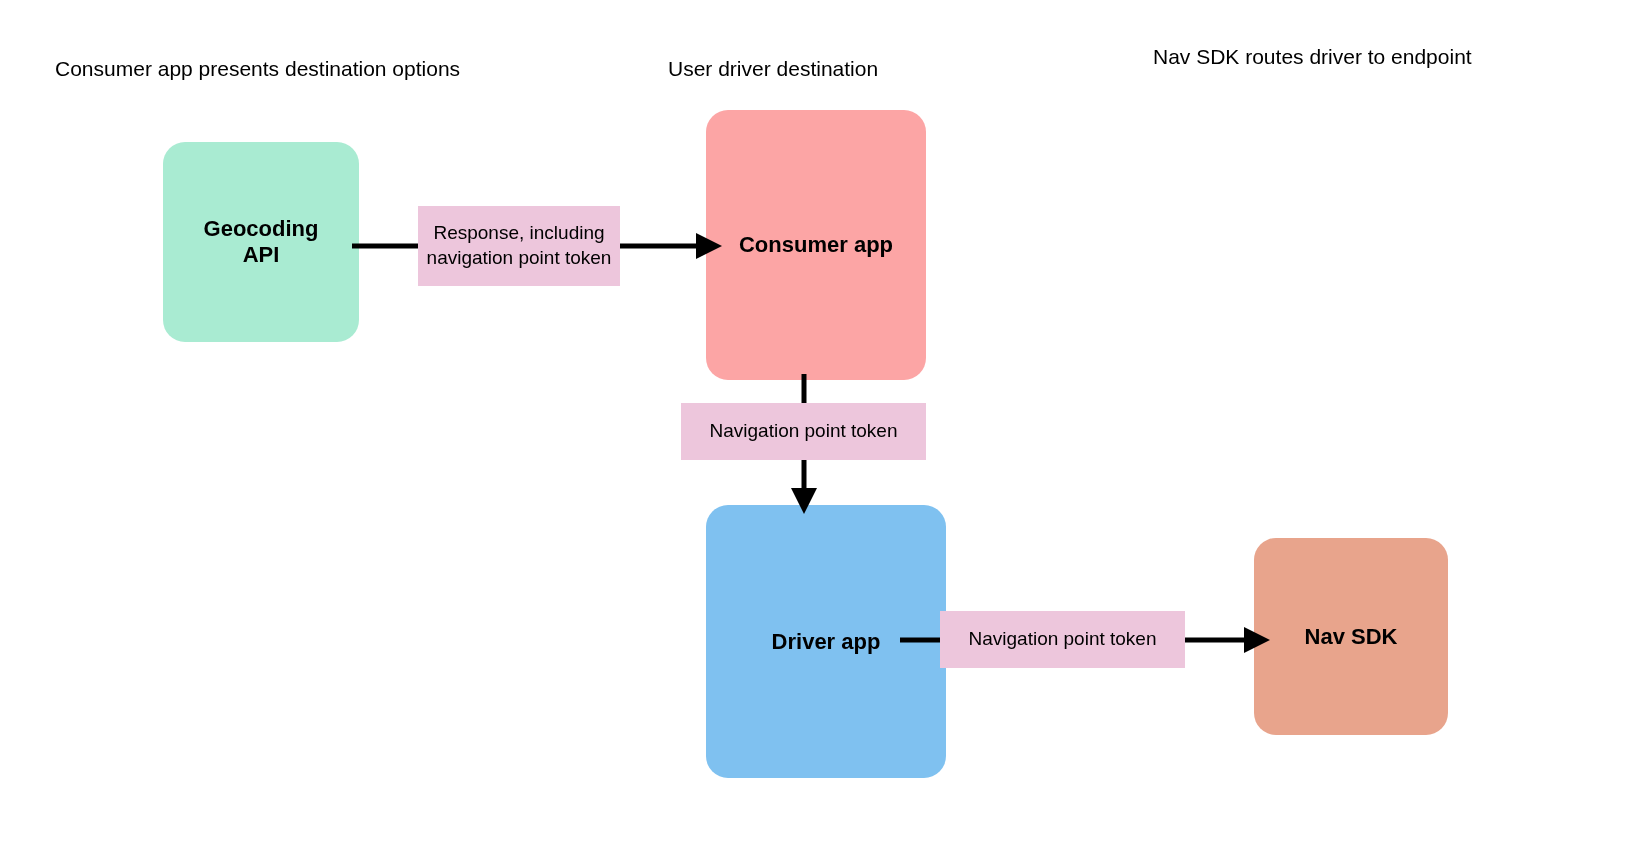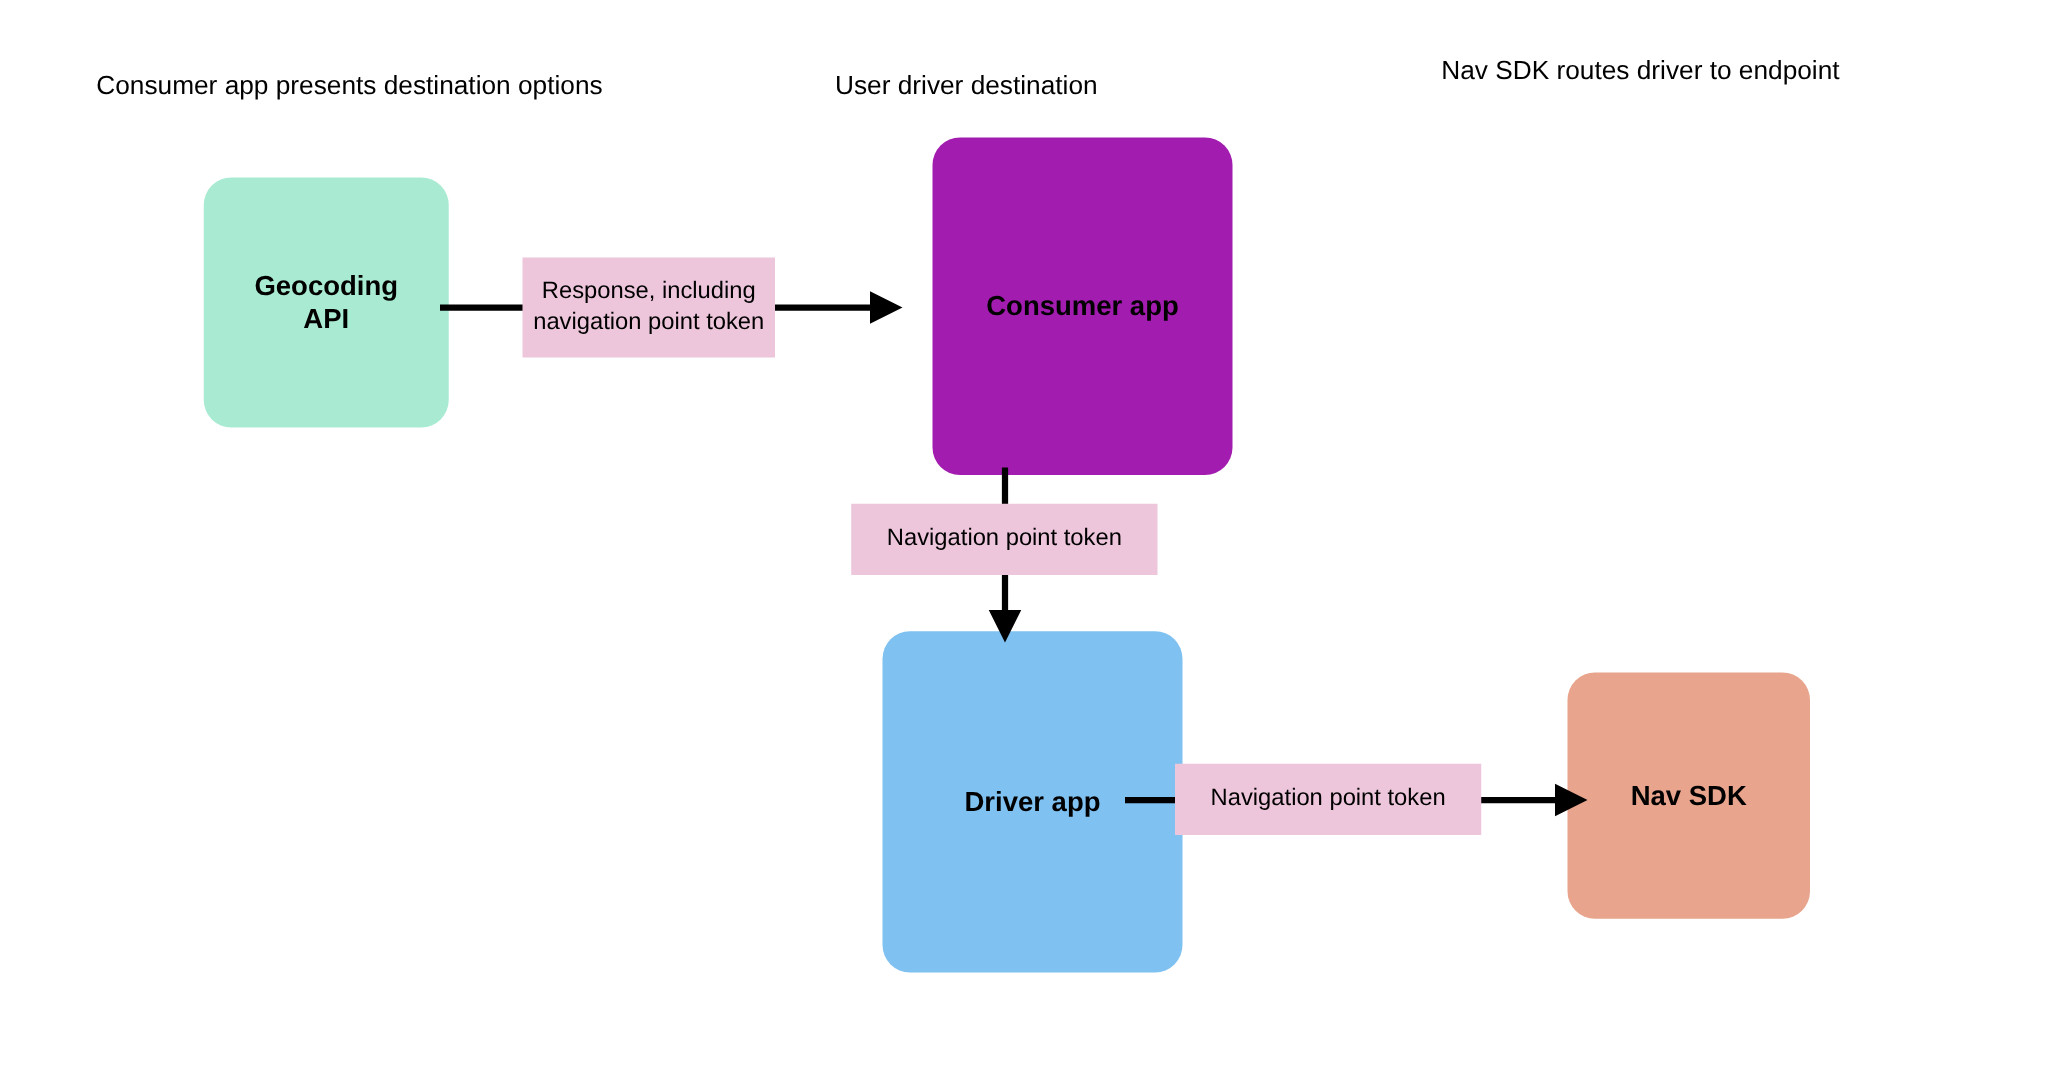--- a/index.html
+++ b/index.html
@@ -22,21 +22,21 @@
 
   
   .col-header {
     position: absolute;
     font-size: 21px;
     font-weight: 400;
     color: #000000;
     line-height: 1;
     white-space: nowrap;
   }
-  #header-consumer { left: 55px;   top: 58px; margin-left: 22px; }
+  #header-consumer { left: 55px;   top: 58px; }
   #header-user     { left: 668px;  top: 58px; }
   #header-navsdk   { left: 1153px; top: 46px; }
 
   
   .node {
     position: absolute;
     display: flex;
     align-items: center;
     justify-content: center;
     text-align: center;
@@ -47,23 +47,22 @@
     box-sizing: border-box;
     padding: 0 24px;
   }
   #node-geocoding {
     left: 163px; top: 142px;
     width: 196px; height: 200px;
     background: #a9ebd2;
   }
   #node-consumer-app {
     left: 706px; top: 110px;
-    width: 240px; height: 270px;
-    background: #a21caf;
-    margin-left: 40px;
+    width: 220px; height: 270px;
+    background: #fca5a5;
   }
   #node-driver-app {
     left: 706px; top: 505px;
     width: 240px; height: 273px;
     background: #7fc1f0;
   }
   #node-nav-sdk {
     left: 1254px; top: 538px;
     width: 194px; height: 197px;
     background: #e8a48c;

